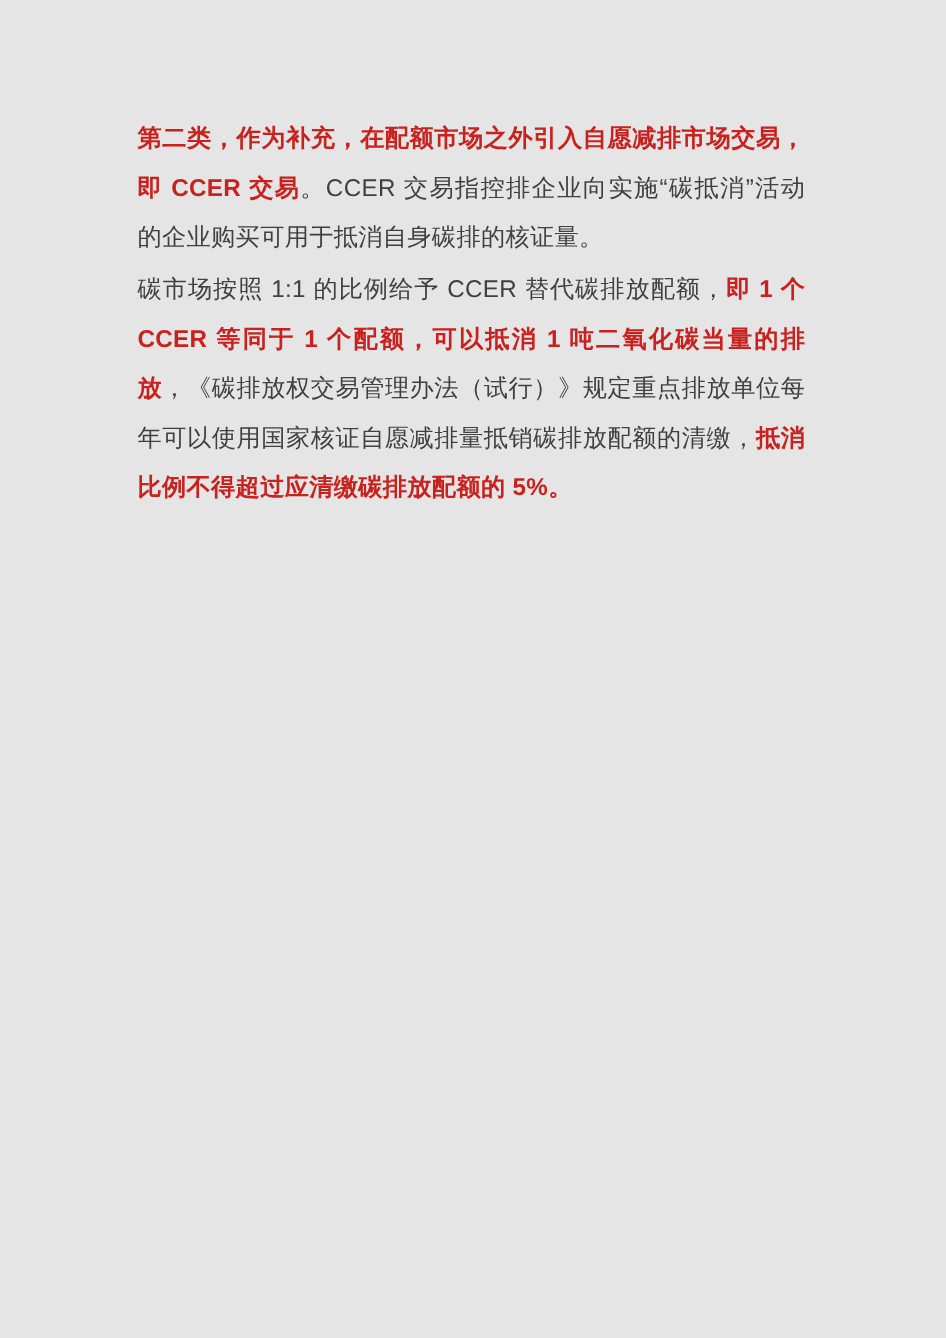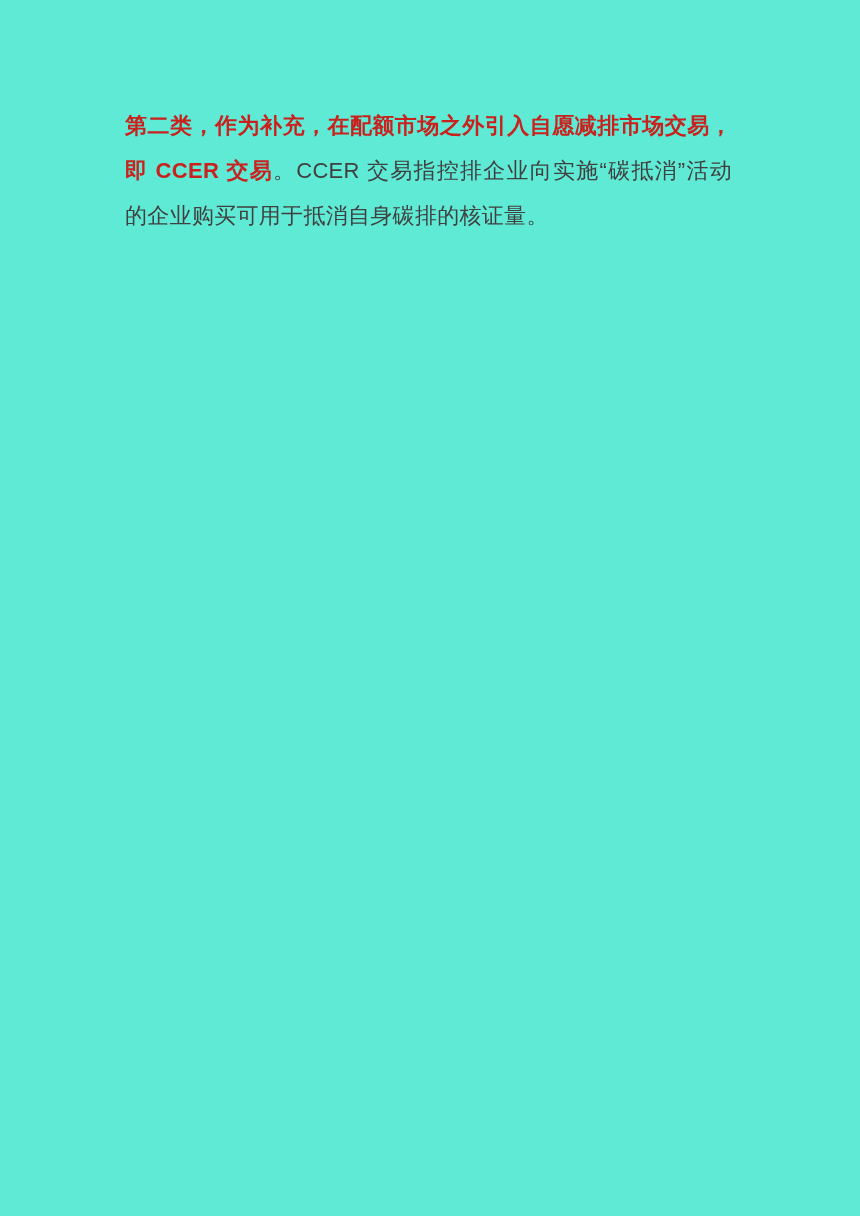--- a/index.html
+++ b/index.html
@@ -4,21 +4,21 @@
 <style>
   html, body {
     margin: 0;
     padding: 0;
     background: #ffffff;
   }
   .page {
     position: relative;
     width: 860px;
     height: 1216px;
-    background: #5eead4;
+    background: #e5e5e5;
     overflow: hidden;
   }
   .doc-body {
     position: absolute;
     left: 125px;
     top: 103px;
     width: 607px;
     font-family: "Liberation Sans", "DejaVu Sans", sans-serif;
     font-size: 22px;
     line-height: 45px;
@@ -43,15 +43,18 @@
 <body>
 
 <div class="page">
   <div class="doc-body">
 
     <p>
       <span class="run-emphasis">第二类，作为补充，在配额市场之外引入自愿减排市场交易，即 CCER 交易</span><span class="run-body">。CCER 交易指控排企业向实施“碳抵消”活动的企业购买可用于抵消自身碳排的核证量。</span>
     </p>
 
 
+    <p>
+      <span class="run-body">碳市场按照 1:1 的比例给予 CCER 替代碳排放配额，</span><span class="run-emphasis">即 1 个 CCER 等同于 1 个配额，可以抵消 1 吨二氧化碳当量的排放</span><span class="run-body">，《碳排放权交易管理办法（试行）》规定重点排放单位每年可以使用国家核证自愿减排量抵销碳排放配额的清缴，</span><span class="run-emphasis">抵消比例不得超过应清缴碳排放配额的 5%。</span>
+    </p>
 
   </div>
 </div>
 
 </body></html>

